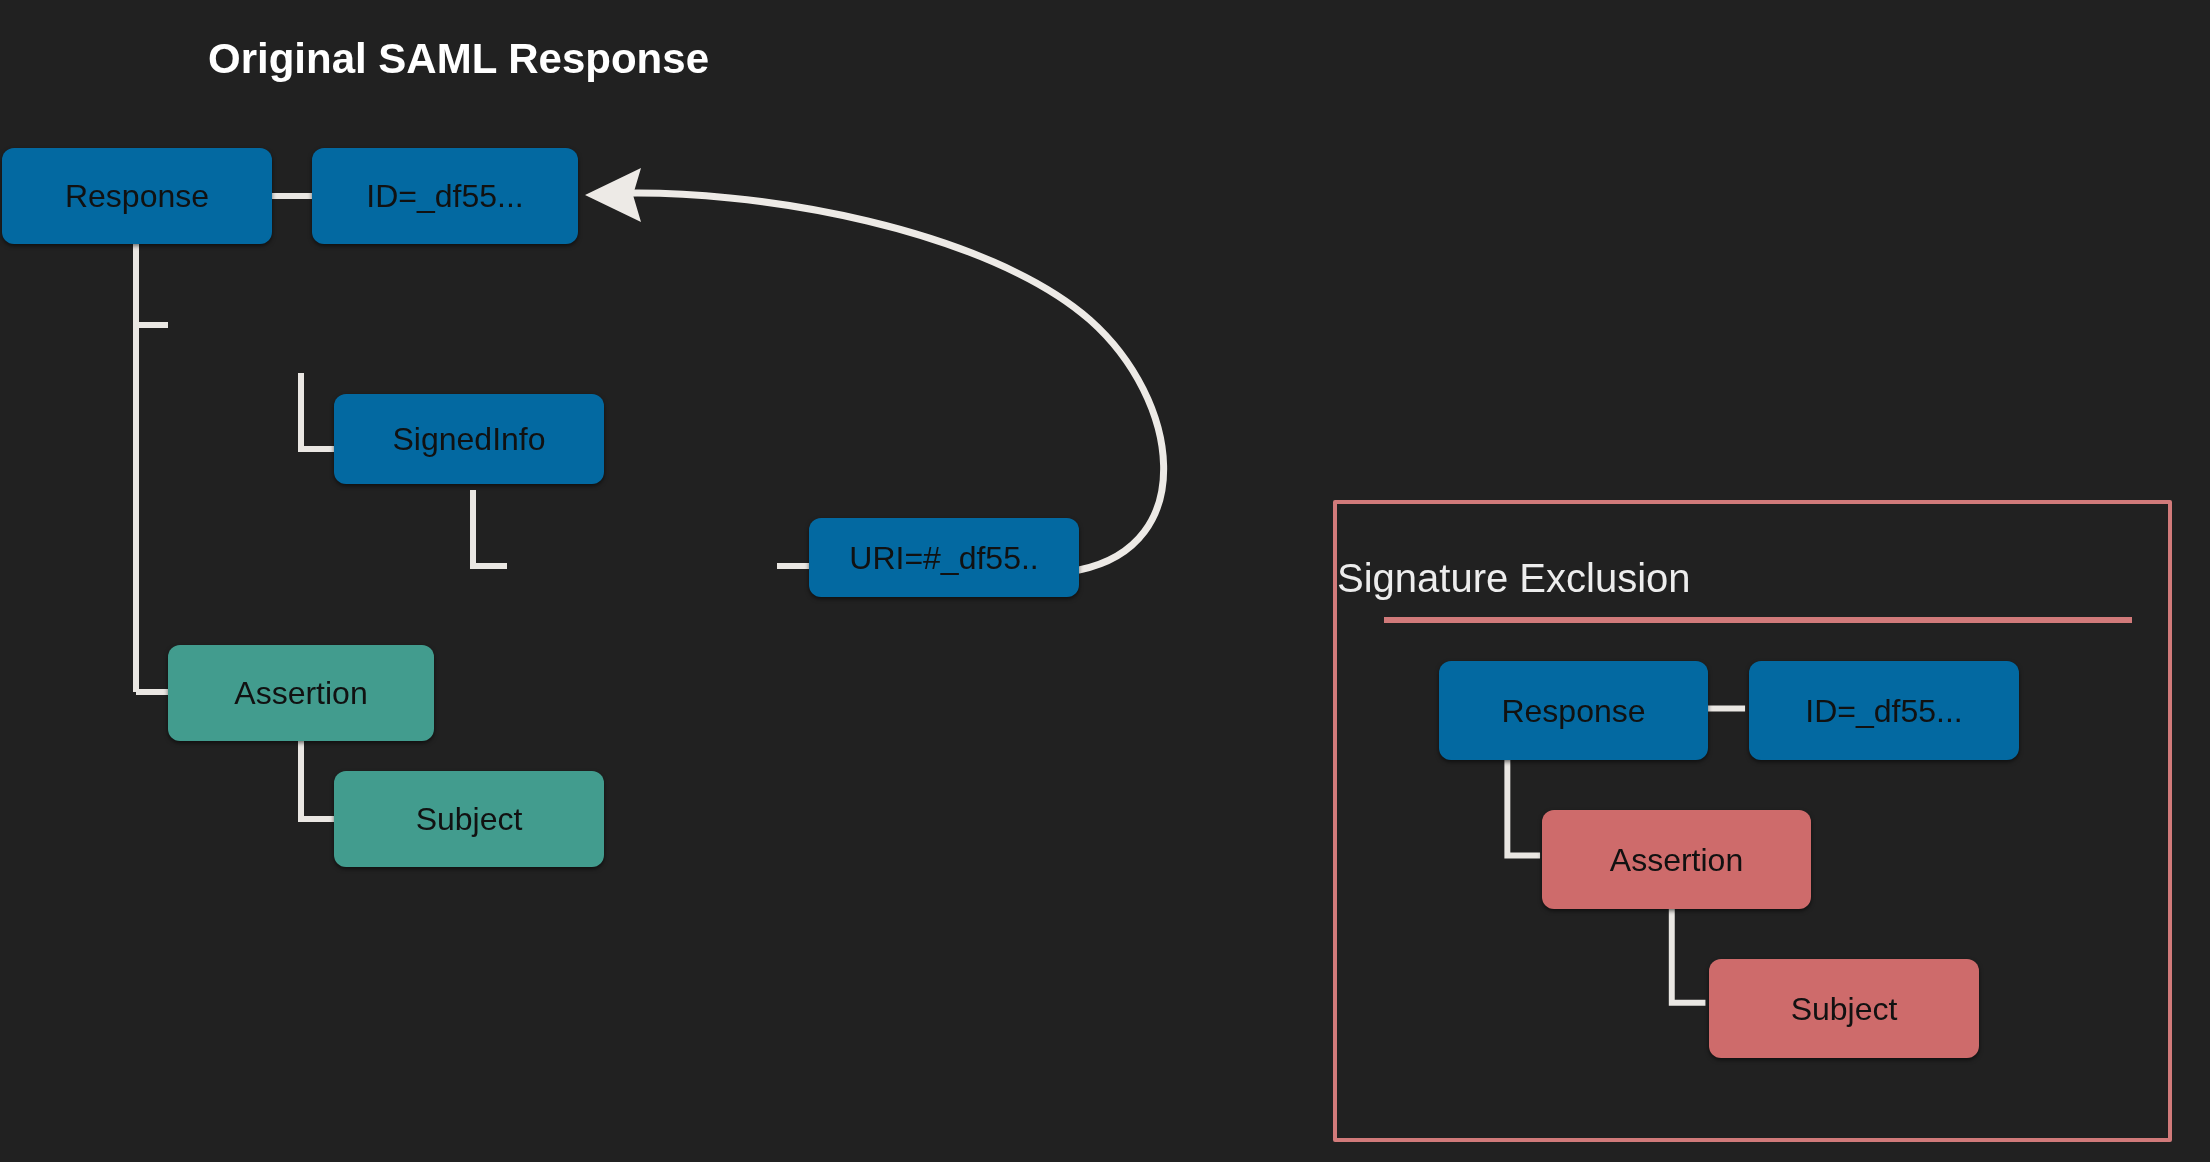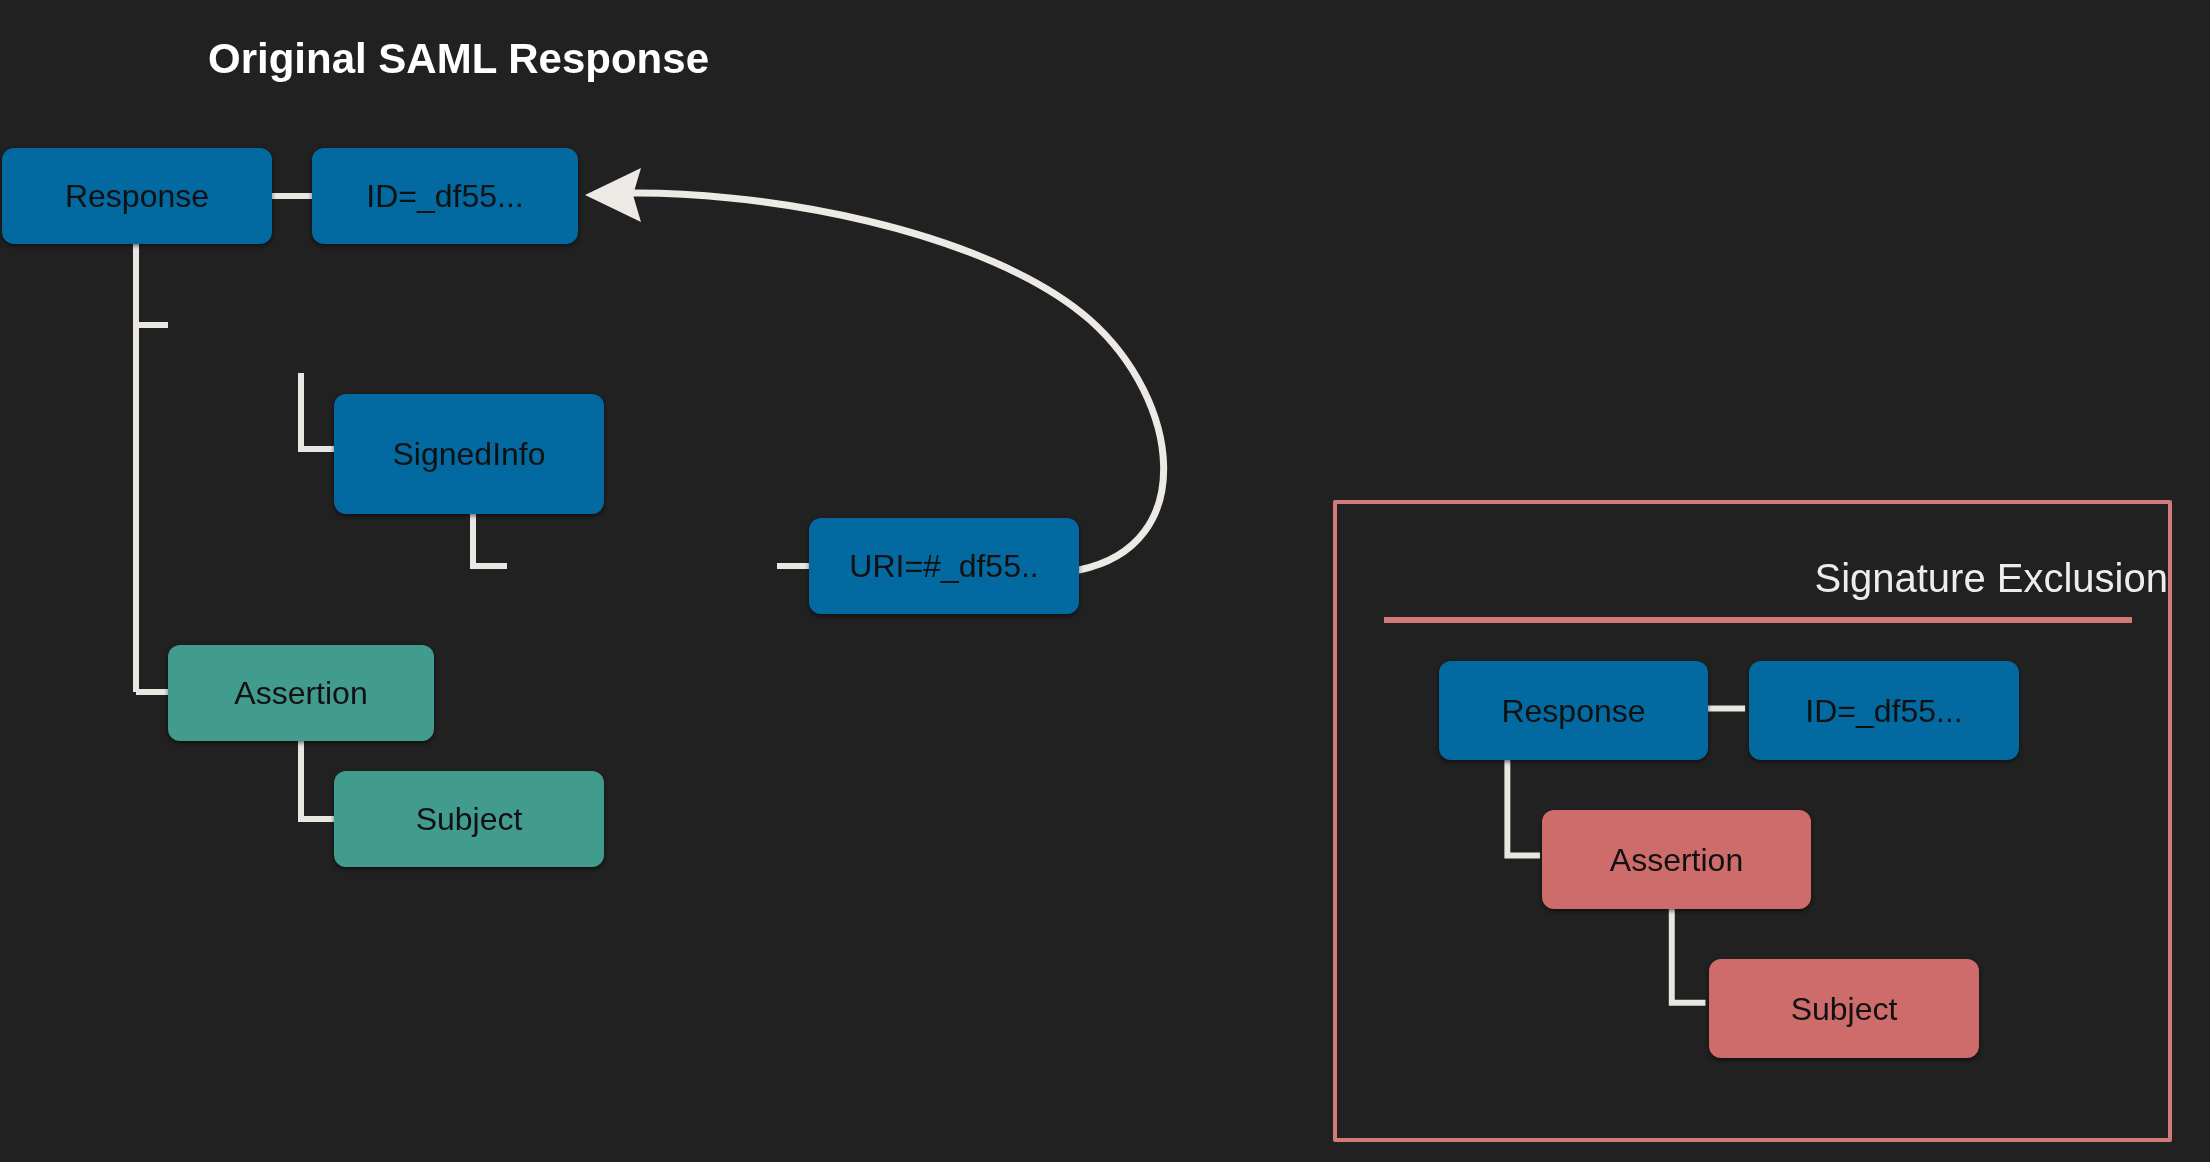--- a/index.html
+++ b/index.html
@@ -31,21 +31,21 @@
   }
   #left-title { left: 208px; top: 38px; }
 
   .panel-title {
     position: absolute;
     color: #EDEDED;
     font-size: 40px;
     font-weight: 400;
     line-height: 1;
     white-space: nowrap;
-    text-align: right;
+    text-align: left;
     width: 100%;
     left: 0;
     top: 54px;
   }
 
   
   .node {
     position: absolute;
     box-sizing: border-box;
     border-radius: 12px;
@@ -131,22 +131,22 @@
     <path class="edge" d="M 777 566 L 809 566"></path>
 
     <path class="edge" d="M 301 741 L 301 819 L 334 819"></path>
 
     <path class="arrow-curve" d="M 1079 570 C 1200 545 1180 400 1090 320 C 990 232 760 186 600 194"></path>
     <polygon class="arrow-head" points="585,195 641,168 633,195 641,222"></polygon>
   </svg>
 
   <div class="node blue" style="left:2px;  top:148px; width:270px; height:96px;">Response</div>
   <div class="node blue" style="left:312px;top:148px; width:266px; height:96px;">ID=_df55...</div>
-  <div class="node blue" style="left:334px;top:394px; width:270px; height:120px;">SignedInfo</div>
-  <div class="node blue" style="left:809px;top:518px; width:270px; height:96px;">URI=#_df55..</div>
+  <div class="node blue" style="left:334px;top:394px; width:270px; height:90px;">SignedInfo</div>
+  <div class="node blue" style="left:809px;top:518px; width:270px; height:79px;">URI=#_df55..</div>
   <div class="node teal" style="left:168px;top:645px; width:266px; height:96px;">Assertion</div>
   <div class="node teal" style="left:334px;top:771px; width:270px; height:96px;">Subject</div>
 
   <div id="exclusion-panel">
 
     <div class="panel-title">Signature Exclusion</div>
 
     <div id="panel-divider"></div>
 
     <svg class="edge-layer" viewBox="0 0 839 642" preserveAspectRatio="none">

